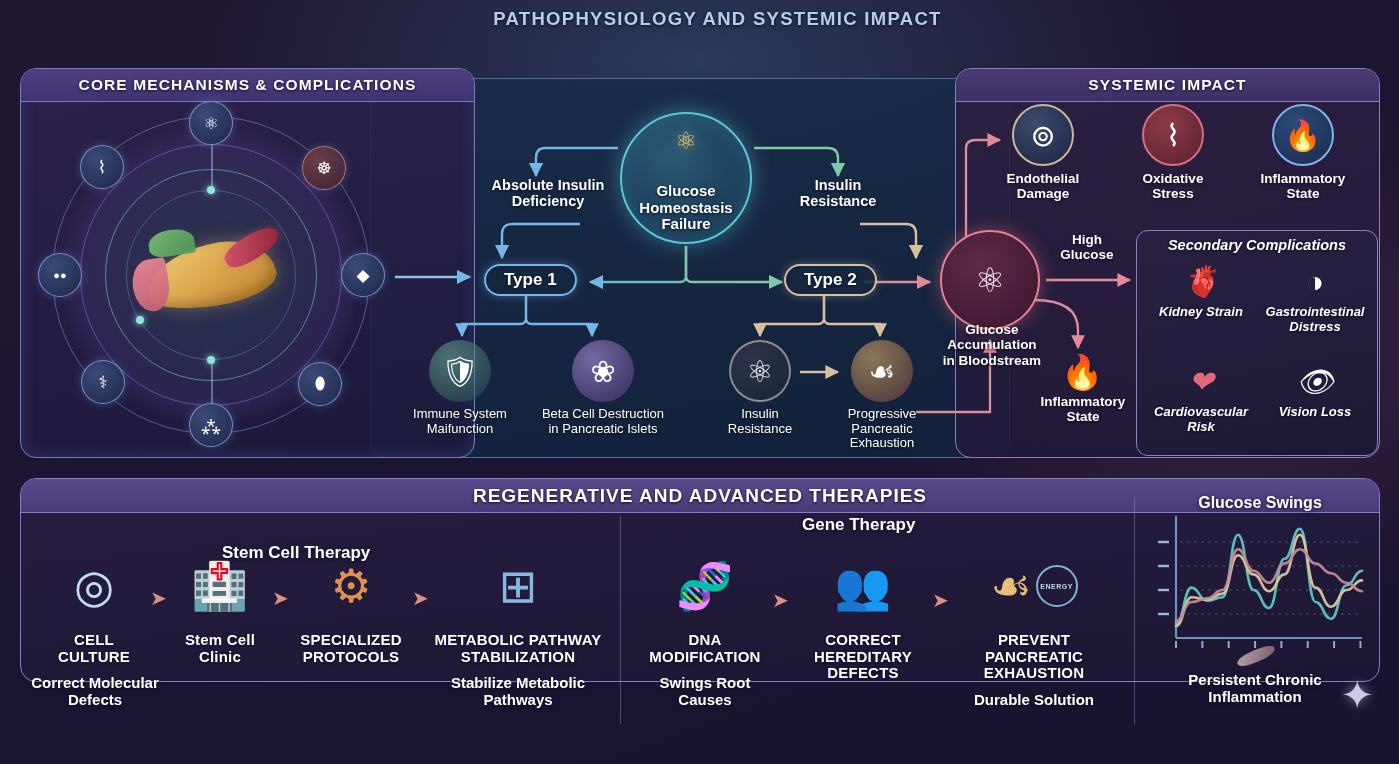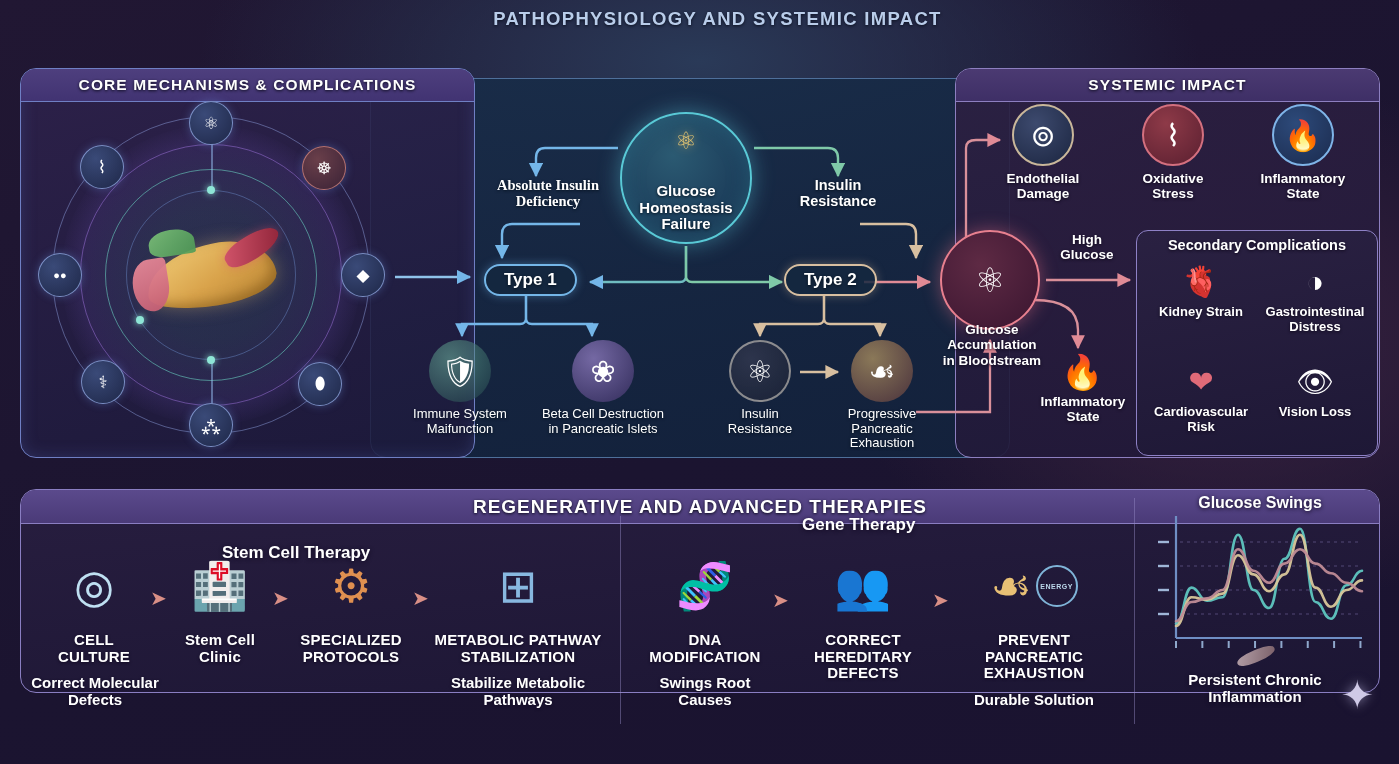--- a/index.html
+++ b/index.html
@@ -54,21 +54,21 @@
   }
 
   #panel-right {
     left:955px; top:68px; width:425px; height:390px;
     border:1.5px solid #8d7fc0;
     background:linear-gradient(170deg, rgba(45,32,66,.9), rgba(32,24,56,.9));
   }
   #panel-right .panel-hdr { background:linear-gradient(180deg,#4b3a72,#3e2f66); border-bottom:1px solid #8d7fc0; }
 
   #panel-bottom {
-    left:20px; top:489px; width:1360px; height:204px;
+    left:20px; top:478px; width:1360px; height:204px;
     border:1.5px solid #8a7ec2;
     background:linear-gradient(175deg, rgba(40,30,64,.95), rgba(28,22,52,.95));
   }
   #panel-bottom .panel-hdr {
     height:34px; background:linear-gradient(180deg,#5b4a8c,#4a3a78);
     border-bottom:1px solid #8a7ec2; font-size:19px; letter-spacing:1px;
   }
 
   
   #circle-diagram { position:absolute; left:36px; top:100px; width:350px; height:350px; }
@@ -181,20 +181,21 @@
     font-size:13.5px; font-weight:bold; line-height:1.14; text-shadow:0 1px 3px #10091c; }
   #inflam-right { position:absolute; left:1034px; top:352px; width:98px; text-align:center; }
   #inflam-right .fire { font-size:34px; }
   #inflam-right .lbl { font-size:13.5px; font-weight:bold; line-height:1.14; margin-top:2px;
     text-shadow:0 1px 3px #10091c; }
 
   #secondary-box {
     position:absolute; left:1136px; top:230px; width:242px; height:226px;
     border-radius:12px; border:1.5px solid #8e81c6;
     background:linear-gradient(170deg, rgba(42,33,66,.95), rgba(30,24,54,.95));
+    font-style:italic;
   }
   #secondary-title { position:absolute; left:0; right:0; top:6px; text-align:center;
     font-size:14.5px; font-weight:bold; text-shadow:0 1px 3px #10091c; }
   .sec-cell { position:absolute; width:112px; text-align:center; }
   .sec-cell .sc-icon { font-size:30px; line-height:1; height:46px;
     display:flex; align-items:center; justify-content:center; }
   .sec-cell .sc-label { font-size:13px; font-weight:bold; line-height:1.12;
     text-shadow:0 1px 3px #10091c; }
 
   
@@ -343,21 +344,21 @@
 
   <div id="hub">
     <div class="hub-icon">⚛</div>
     <div class="hub-label">
       <span>Glucose</span><br>
       <span>Homeostasis</span><br>
       <span>Failure</span>
     </div>
   </div>
 
-  <div class="branch-label" style="left:478px;top:178px;width:140px;font-family:Liberation Serif, serif;">
+  <div class="branch-label" style="left:478px;top:178px;width:140px;">
     <span>Absolute Insulin</span><br>
     <span>Deficiency</span>
   </div>
   <div class="branch-label" style="left:778px;top:178px;width:120px;">
     <span>Insulin</span><br>
     <span>Resistance</span>
   </div>
 
   <div class="type-box" id="type1-box" style="left:484px;top:264px;">Type 1</div>
   <div class="type-box" id="type2-box" style="left:784px;top:264px;">Type 2</div>

